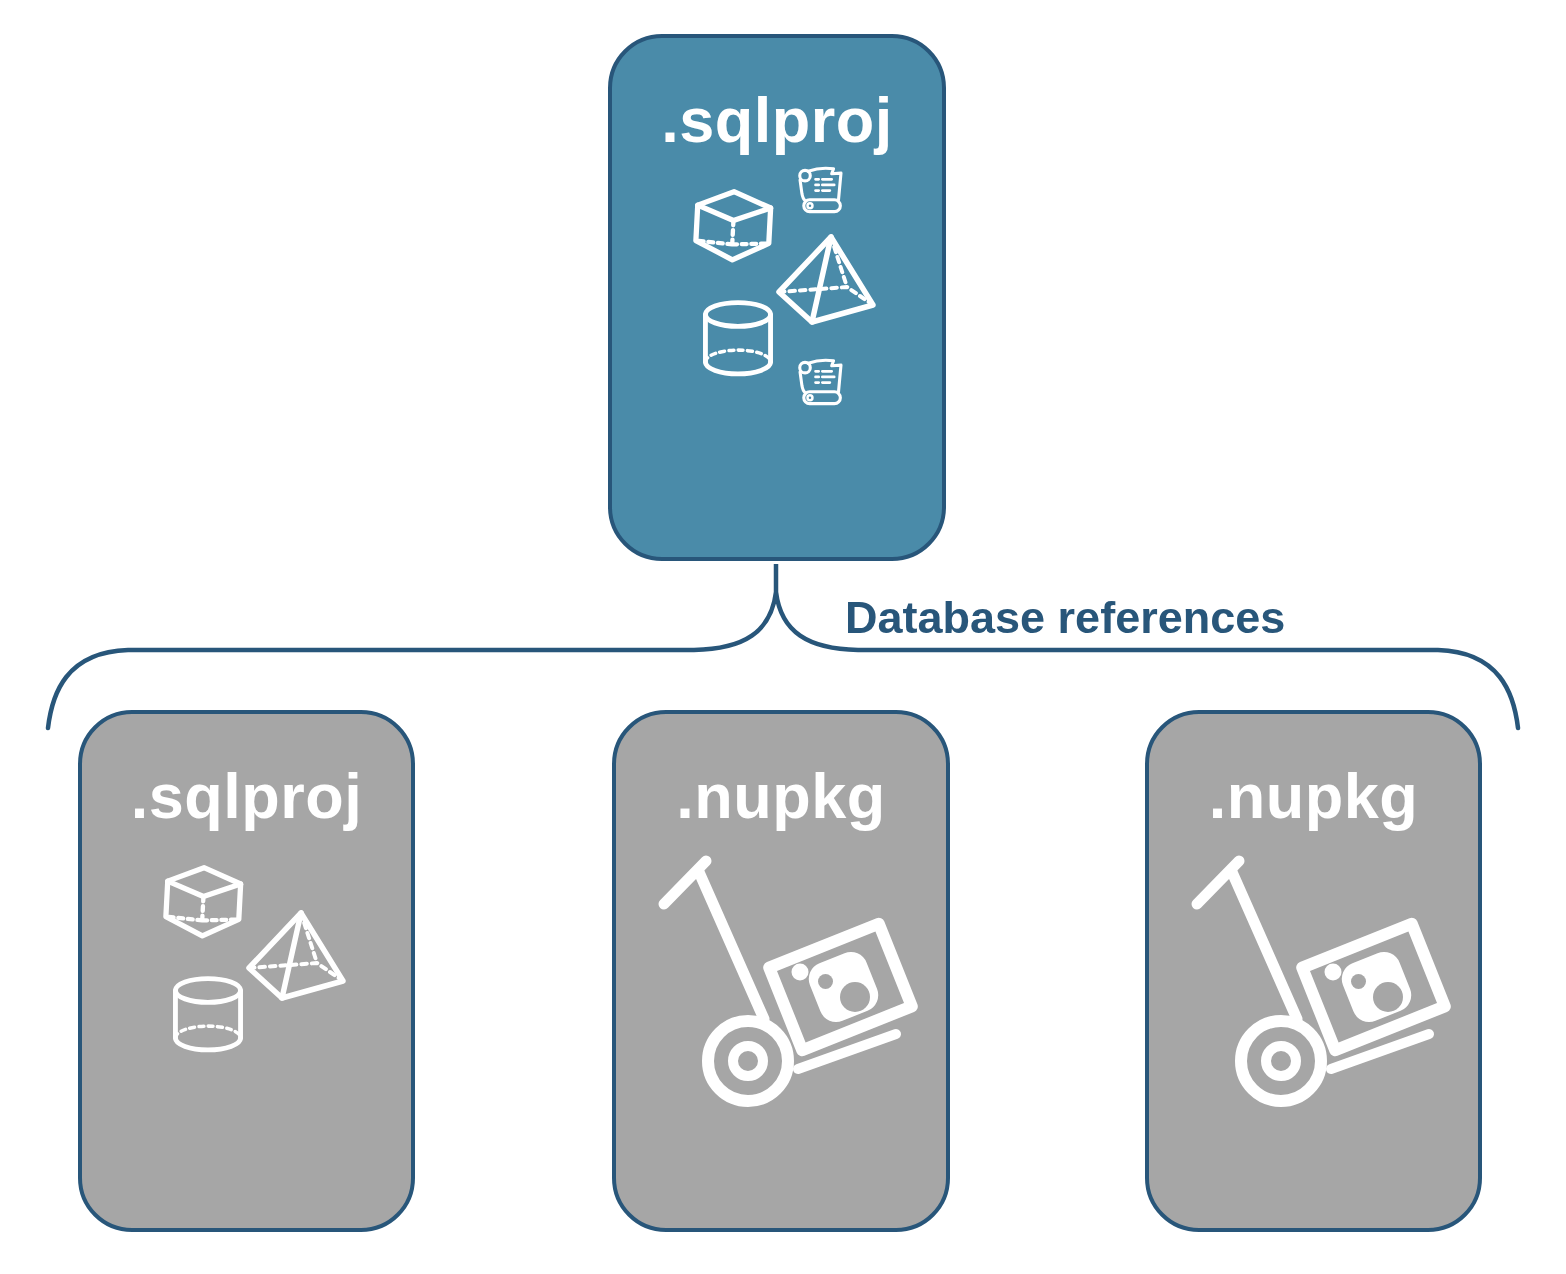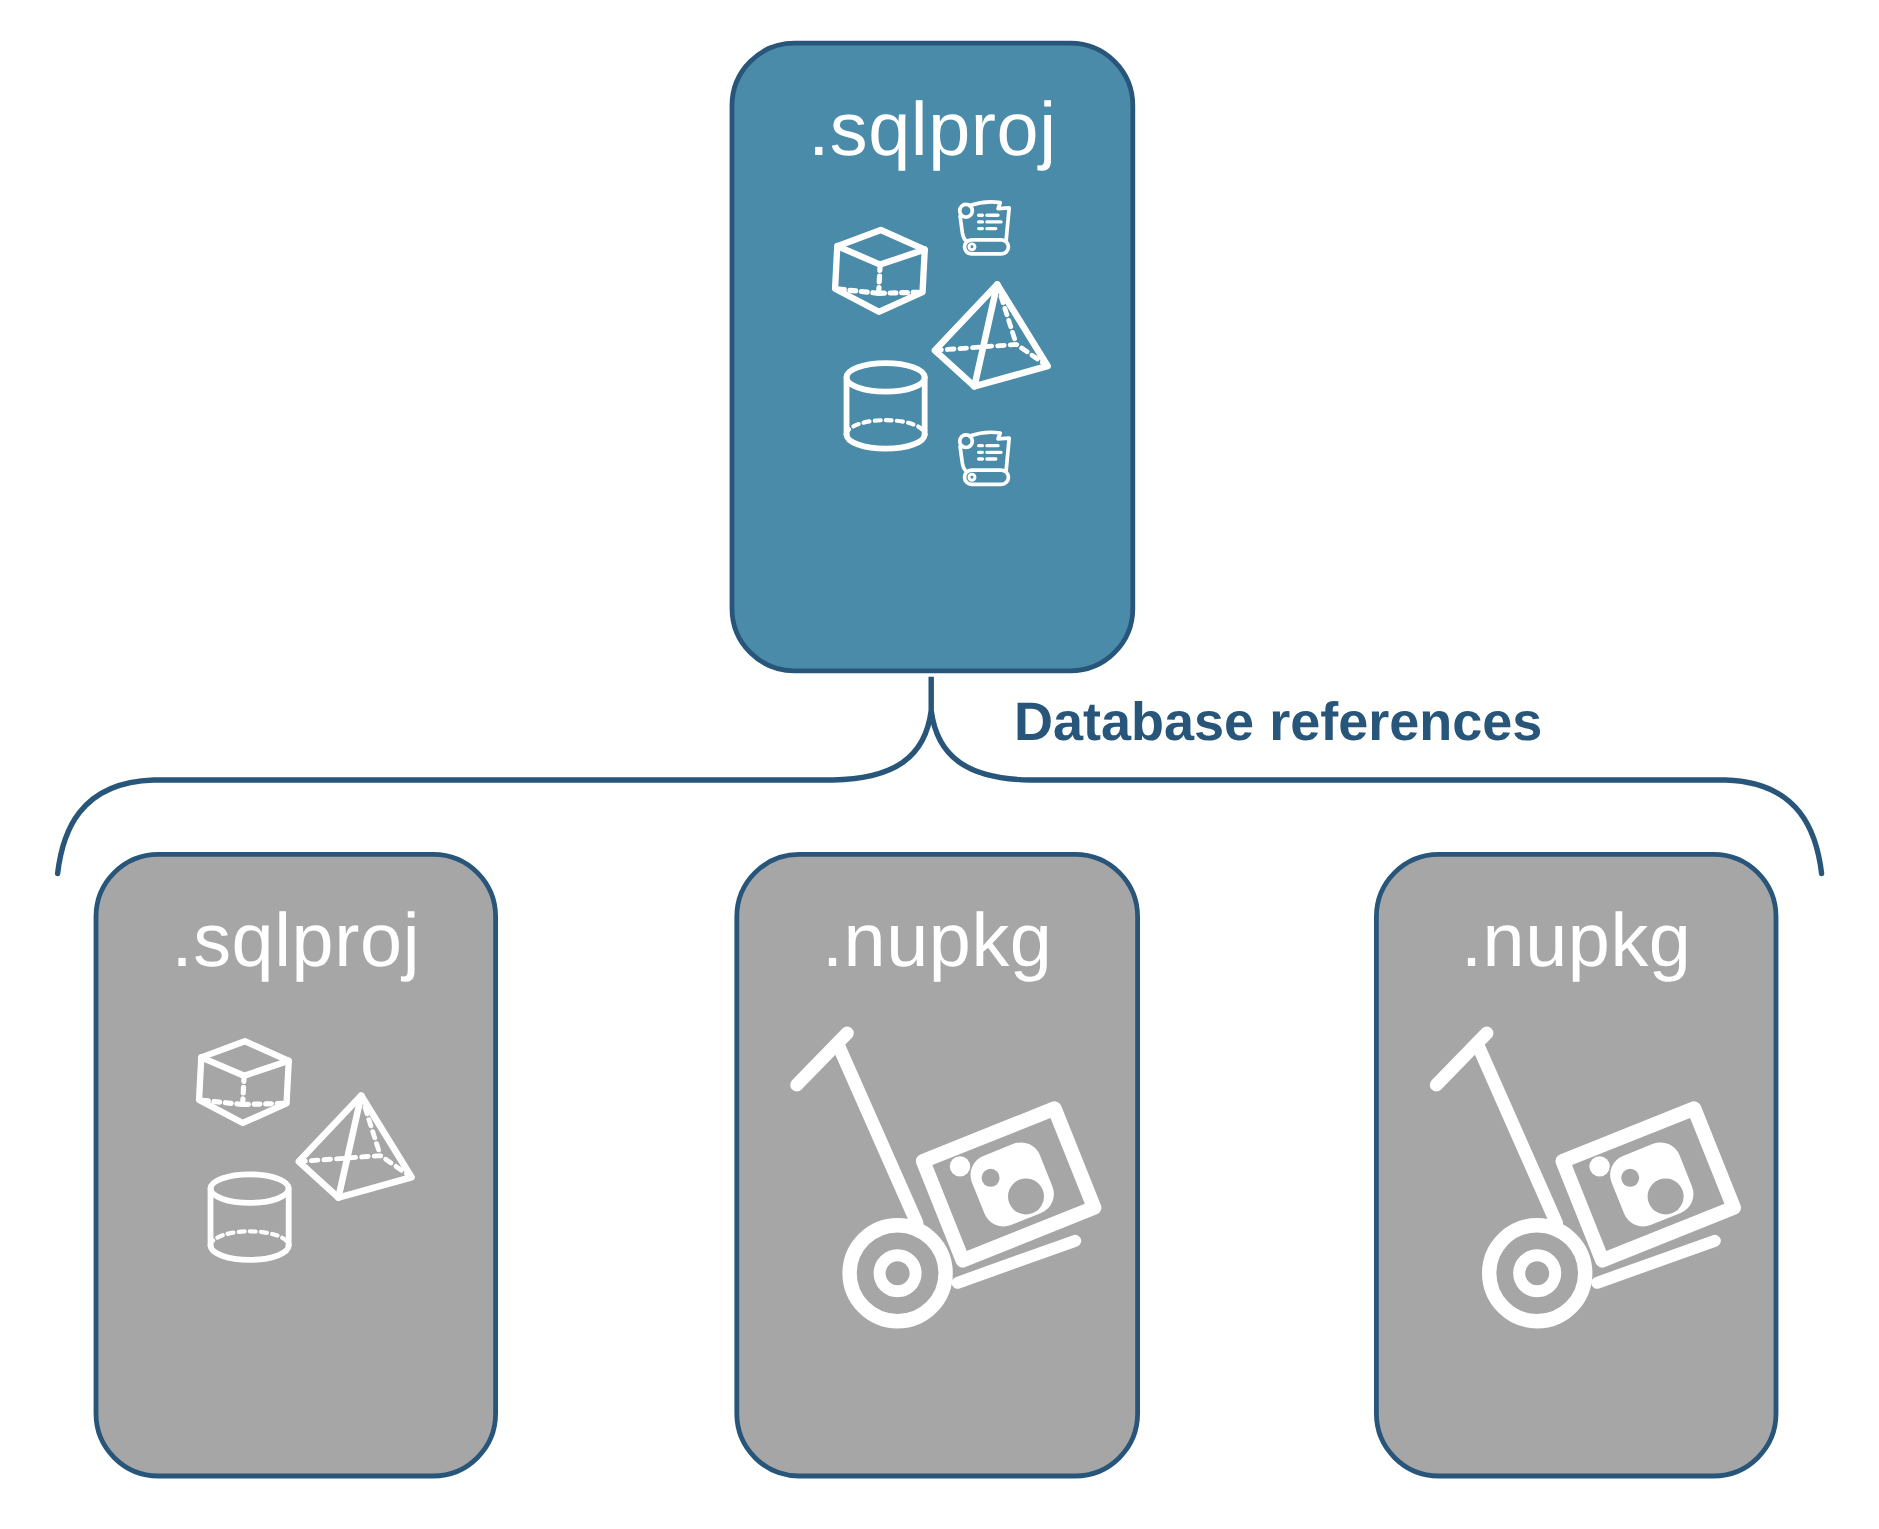--- a/index.html
+++ b/index.html
@@ -24,24 +24,24 @@
   }
   .node--child {
     top: 710px;
     width: 337px; height: 522px;
     background: var(--child-node-fill, #A6A6A6);
   }
   .node--child-0 { left: 78px; }
   .node--child-1 { left: 612px; width: 338px; }
   .node--child-2 { left: 1145px; }
   .node-title {
-    margin-top: 34px;
+    margin-top: 46px;
     text-align: center;
     font-size: 63px;
-    font-weight: normal;
+    font-weight: bold;
     letter-spacing: 0.5px;
     color: var(--node-title-text, #FFFFFF);
     user-select: none;
   }
   .icon { position: absolute; }
   .stroke-icon {
     fill: none;
     stroke: var(--icon-stroke, #FFFFFF);
     stroke-linecap: round;
     stroke-linejoin: round;
@@ -54,21 +54,21 @@
   }
   .brace-path {
     fill: none;
     stroke: var(--outline, #28567A);
     stroke-width: 4.5;
     stroke-linecap: round;
   }
   .connector-label {
     position: absolute;
     left: 845px;
-    top: 576px;
+    top: 592px;
     font-size: 45px;
     font-weight: bold;
     color: var(--label-text, #28567A);
     white-space: nowrap;
     user-select: none;
   }
 </style>
 </head>
 <body>
 

